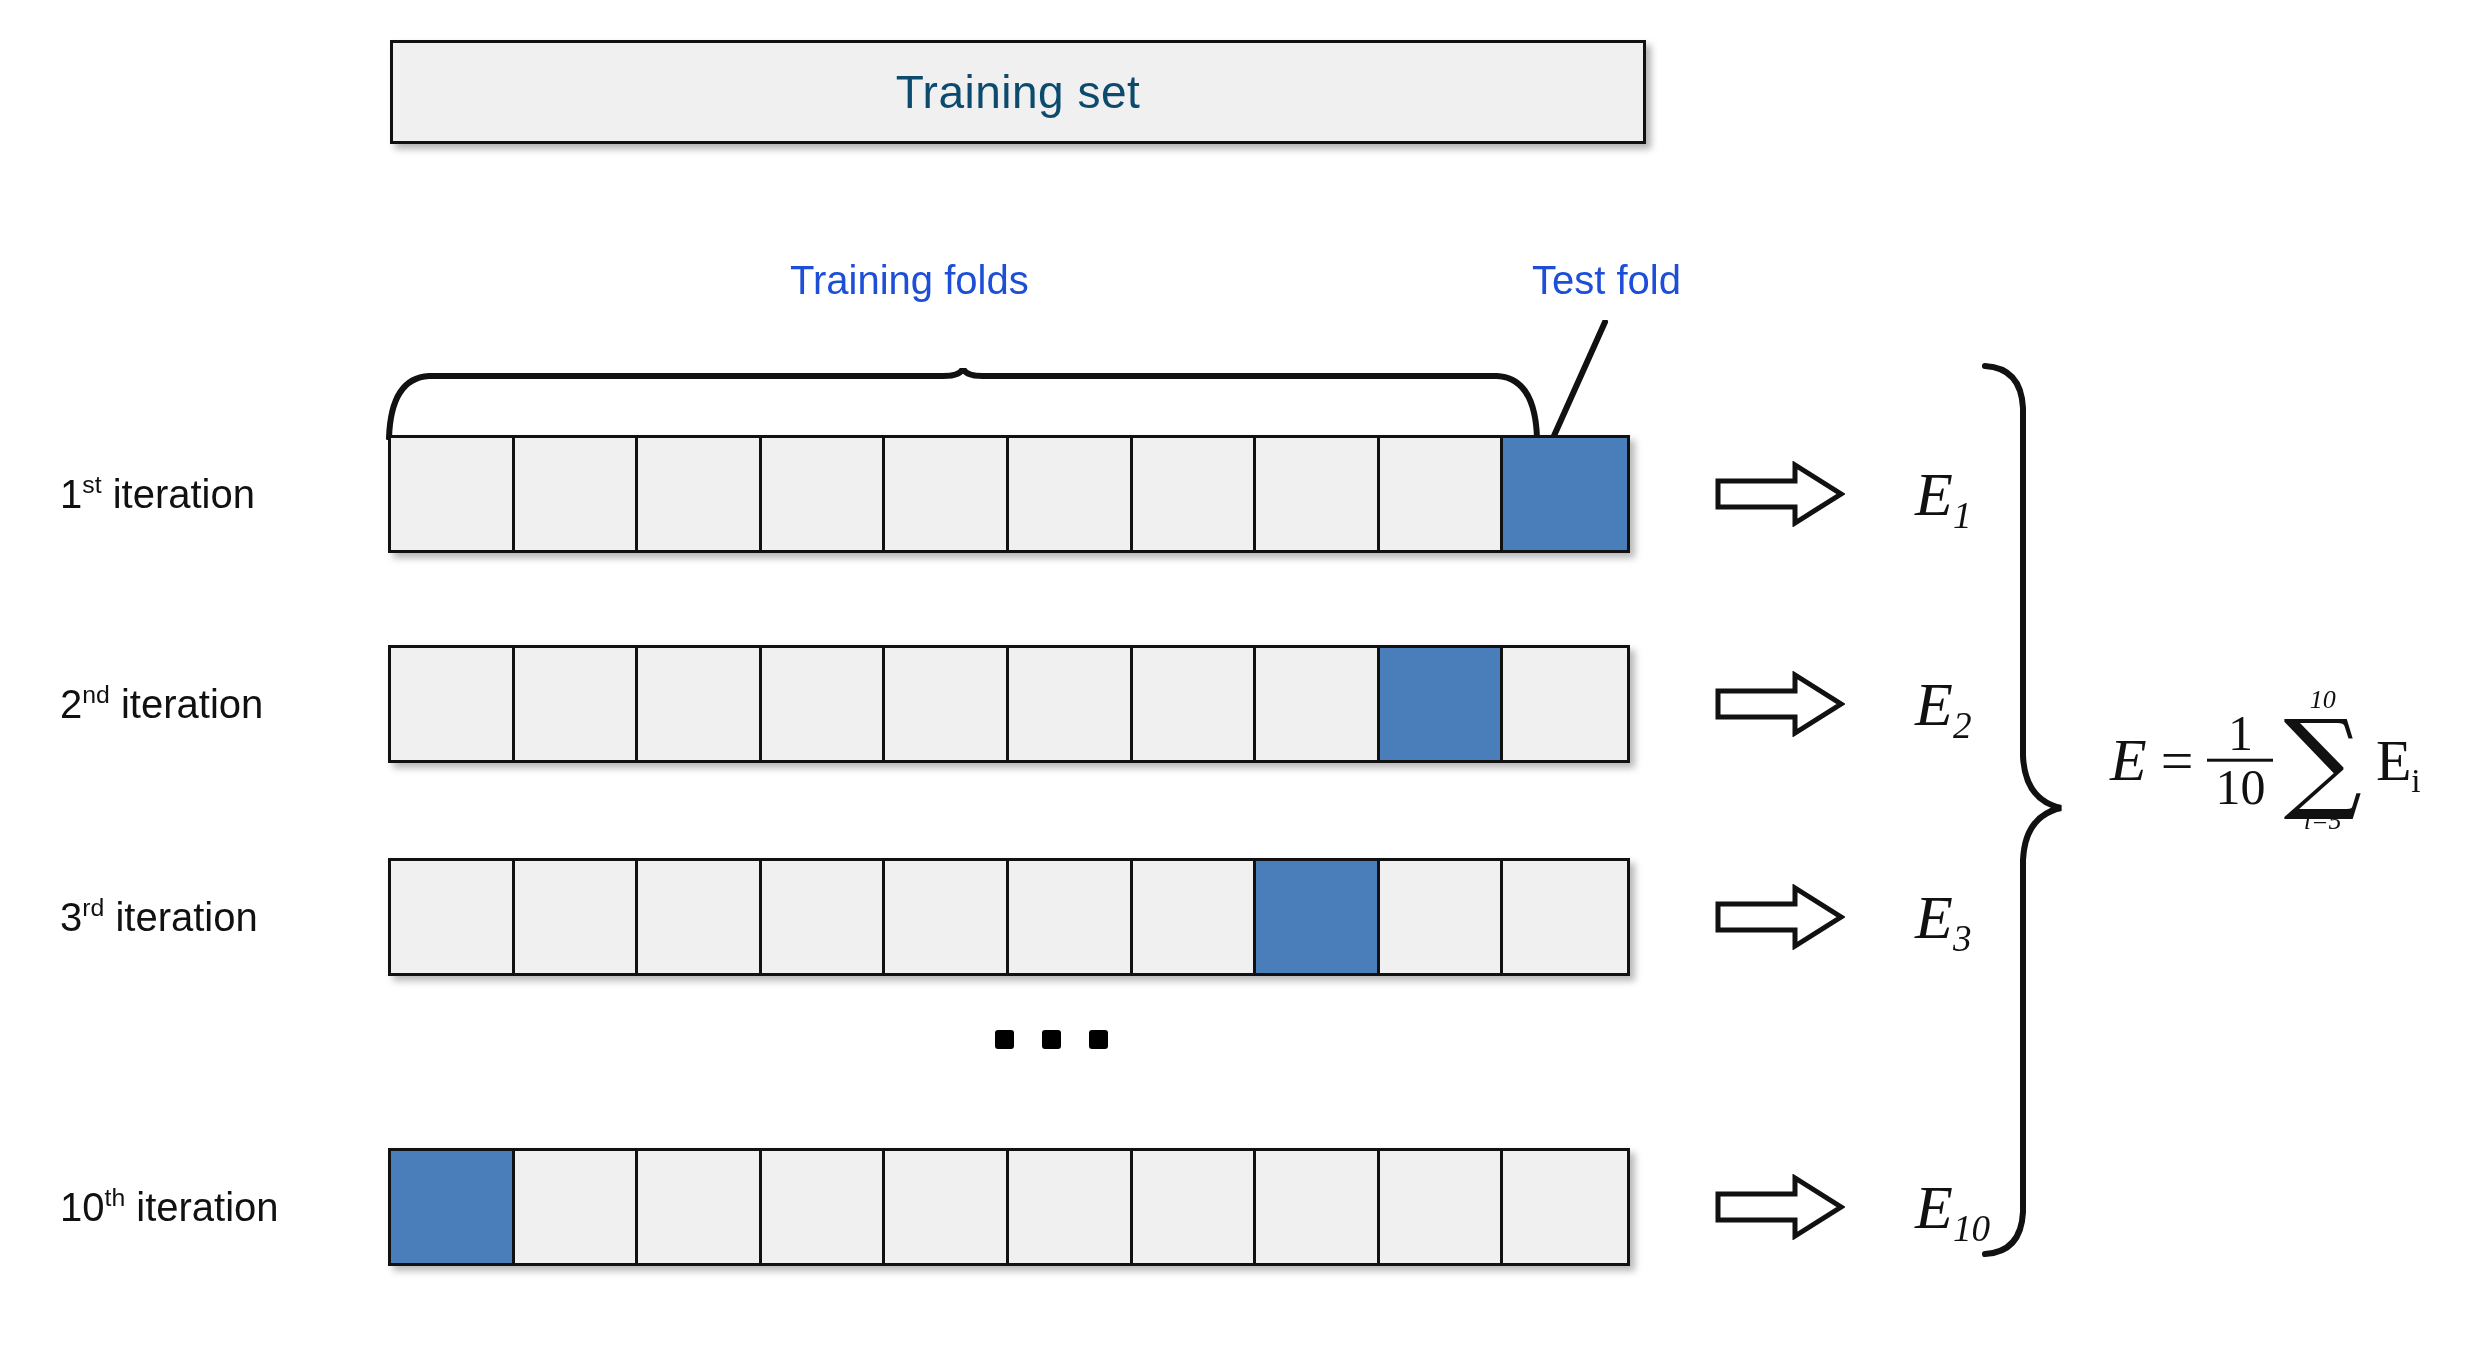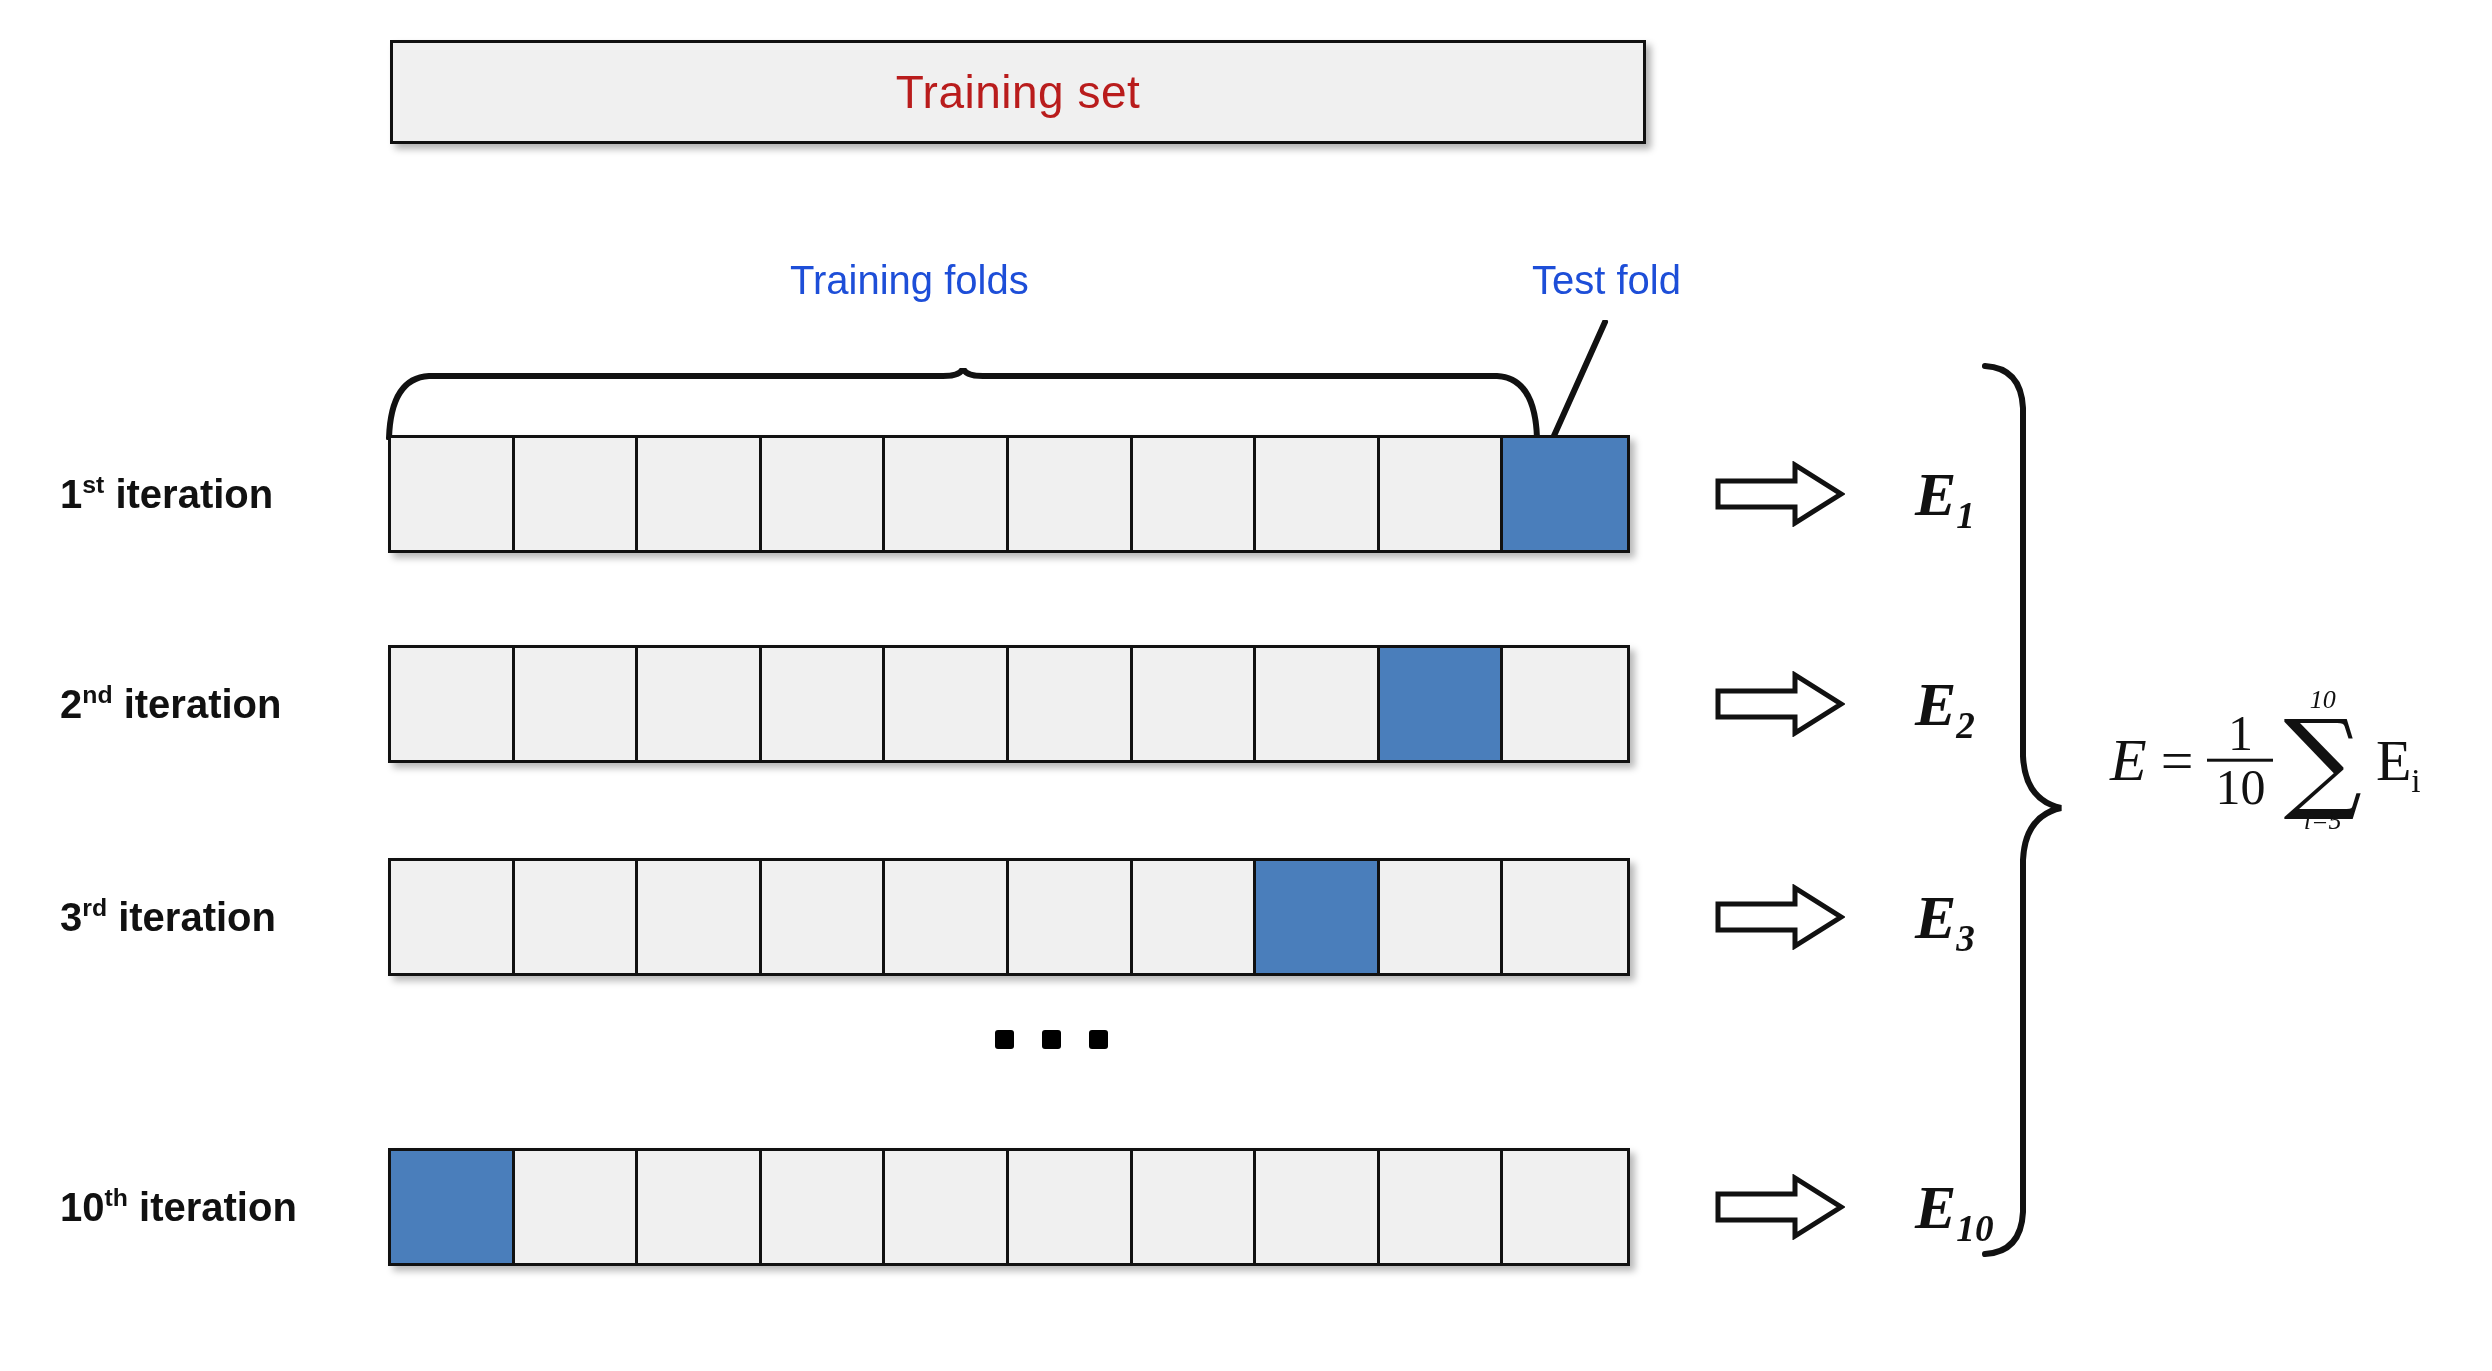--- a/index.html
+++ b/index.html
@@ -26,21 +26,21 @@
     background: #f0f0f0;
     border: 3px solid #111111;
     box-shadow: 5px 5px 7px rgba(0,0,0,0.30);
     display: flex;
     align-items: center;
     justify-content: center;
     box-sizing: border-box;
   }
   #training-set-box .label {
     font-size: 46px;
-    color: #b91c1c;
+    color: #0c4a6e;
     letter-spacing: 0.5px;
   }
 
   
   .caption {
     position: absolute;
     font-size: 40px;
     color: #1d4ed8;
     white-space: nowrap;
   }
@@ -62,21 +62,20 @@
     left: 1545px;
     top: 320px;
     width: 120px;
     height: 120px;
   }
 
   
   .iteration-row {
     position: absolute;
     height: 118px;
-    font-weight: bold;
   }
   .row-label {
     position: absolute;
     left: 0px;
     top: 50%;
     transform: translateY(-50%);
     font-size: 40px;
     white-space: nowrap;
     color: #111111;
   }

